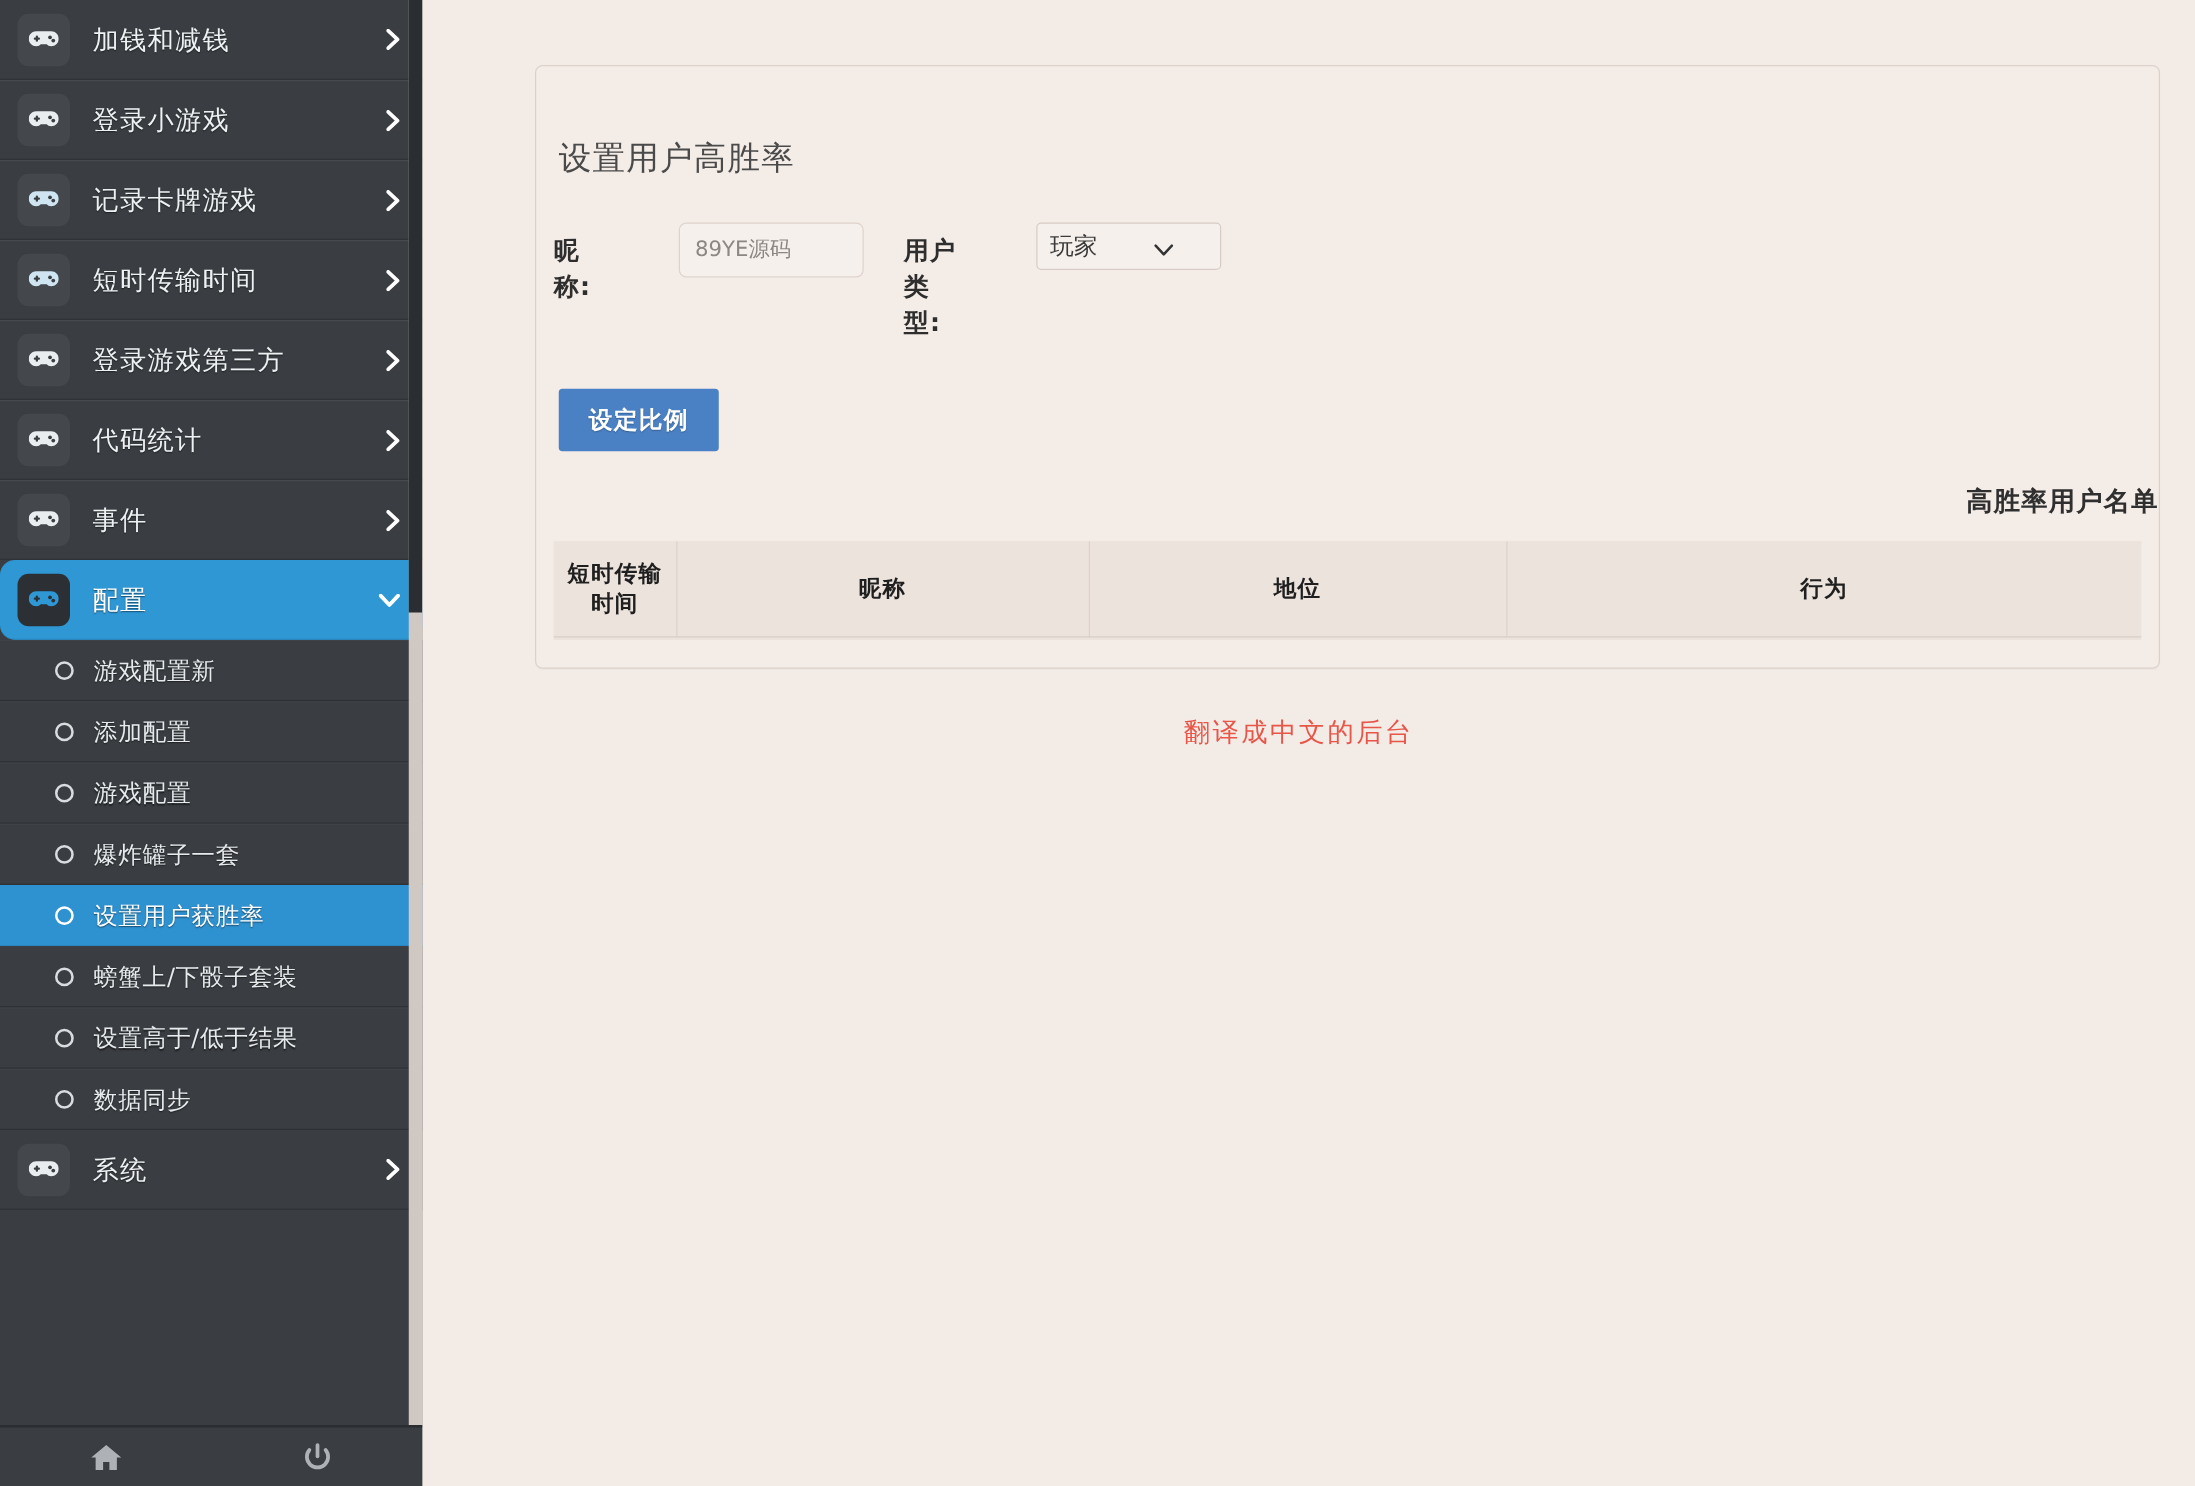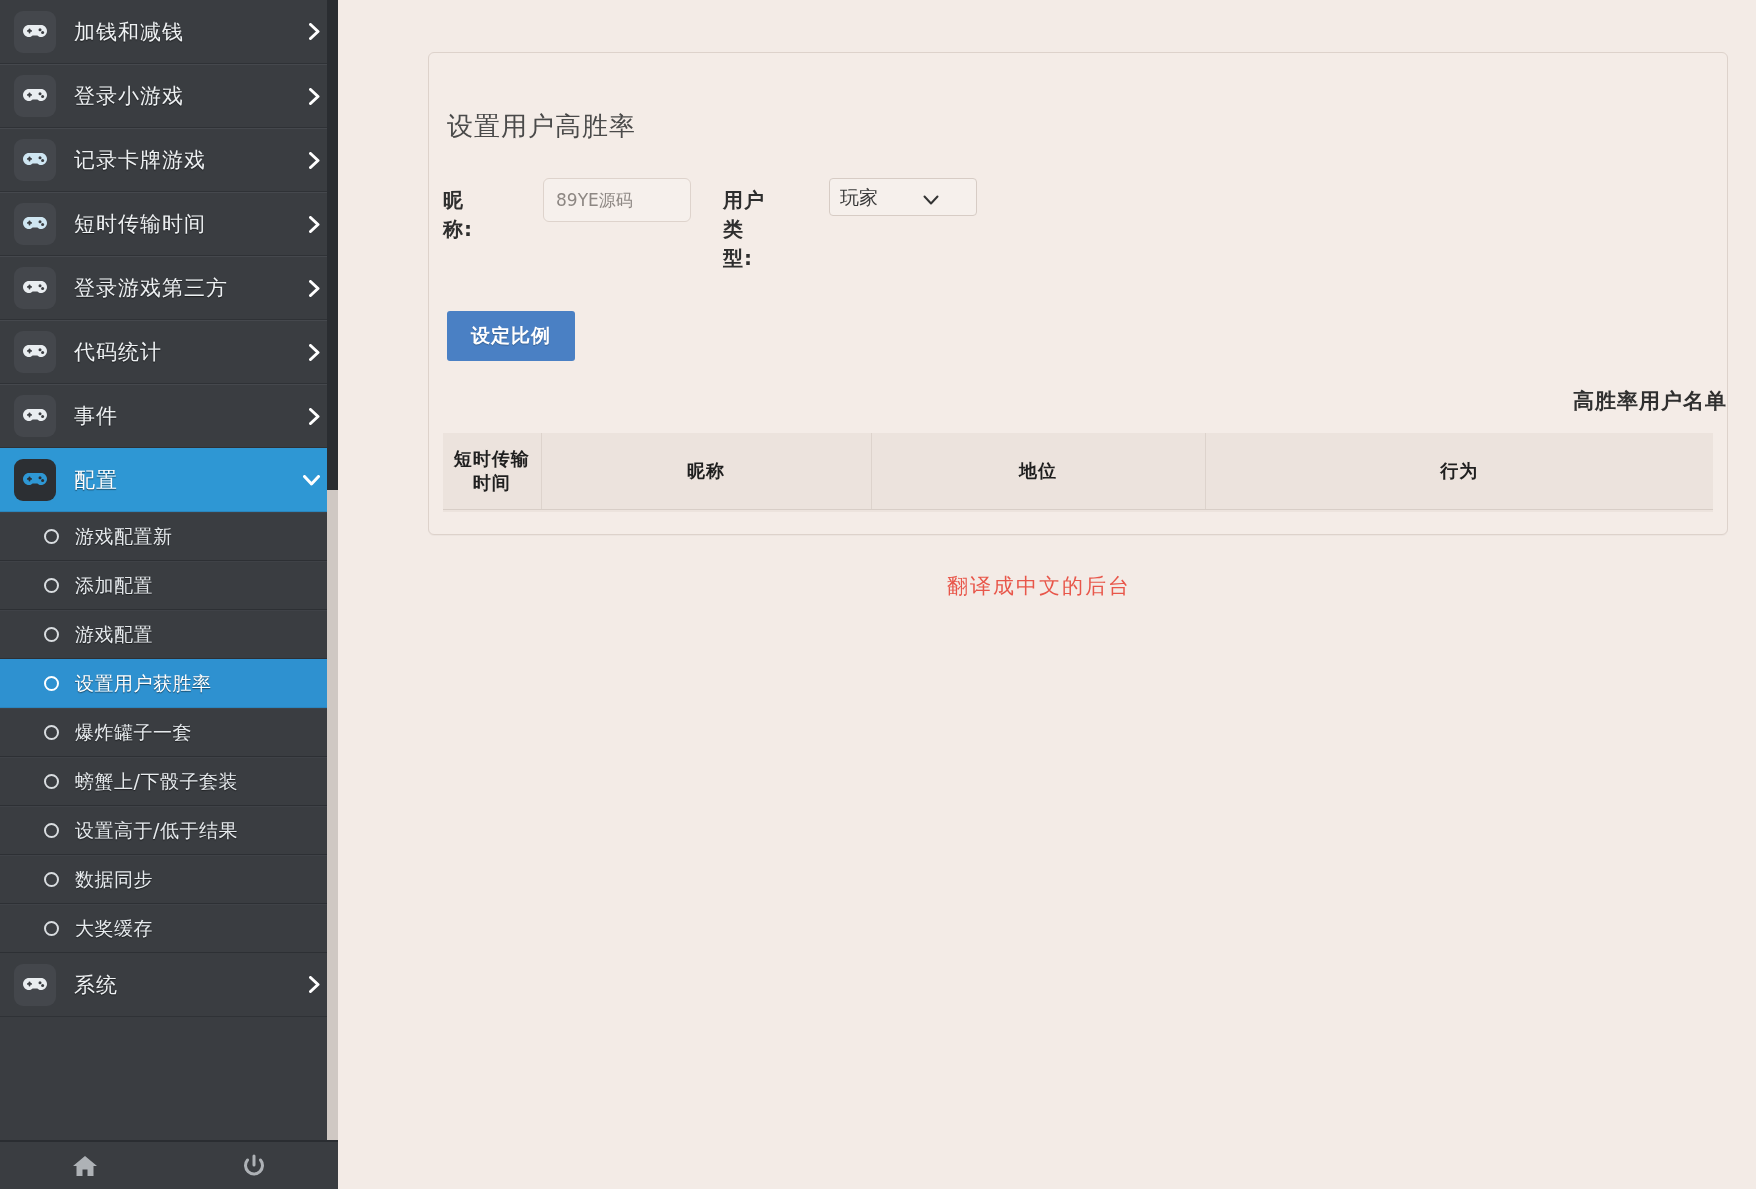--- a/index.html
+++ b/index.html
@@ -35,21 +35,21 @@
     height: 64px;
     display: flex;
     align-items: center;
     padding: 0 18px 0 14px;
     border-bottom: 1px solid #2f3236;
     border-top: 1px solid #45484d;
     background: #3a3d41;
     cursor: pointer;
   }
   .nav-item:first-child { border-top: none; }
-  .nav-item.active { background: #2e97d4; border-top-color: #2e97d4; border-bottom-color: #2a86bd; }
+  .nav-item.active { background: #2e97d4; border-top-color: #2e97d4; border-bottom-color: #2a86bd; border-radius: 12px; }
 
   .nav-icon {
     width: 42px; height: 42px;
     min-width: 42px;
     border-radius: 9px;
     background: #44474c;
     display: flex; align-items: center; justify-content: center;
     margin-right: 18px;
   }
   .nav-item.active .nav-icon { background: #2c2f33; }
@@ -435,43 +435,39 @@
           <span class="sub-label">游戏配置新</span>
         </li>
         <li class="sub-item">
           <span class="sub-bullet"></span>
           <span class="sub-label">添加配置</span>
         </li>
         <li class="sub-item">
           <span class="sub-bullet"></span>
           <span class="sub-label">游戏配置</span>
         </li>
+        <li class="sub-item">
+          <span class="sub-bullet"></span>
+          <span class="sub-label">爆炸罐子一套</span>
+        </li>
         <li class="sub-item active">
           <span class="sub-bullet"></span>
           <span class="sub-label">设置用户获胜率</span>
         </li>
         <li class="sub-item">
           <span class="sub-bullet"></span>
-          <span class="sub-label">爆炸罐子一套</span>
-        </li>
-        <li class="sub-item">
-          <span class="sub-bullet"></span>
           <span class="sub-label">螃蟹上/下骰子套装</span>
         </li>
         <li class="sub-item">
           <span class="sub-bullet"></span>
           <span class="sub-label">设置高于/低于结果</span>
         </li>
         <li class="sub-item">
           <span class="sub-bullet"></span>
           <span class="sub-label">数据同步</span>
-        </li>
-        <li class="sub-item">
-          <span class="sub-bullet"></span>
-          <span class="sub-label">大奖缓存</span>
         </li>
       </ul>
 
       <ul class="nav">
         <li class="nav-item">
           <span class="nav-icon">
             <svg width="24" height="16" viewBox="0 0 24 16">
                 <path fill="#e9edf0" d="M6 1h12c3.3 0 6 2.7 6 6s-2.7 6-6 6c-1.8 0-2.8-.8-3.6-1.6h-4.8C8.8 12.2 7.8 13 6 13c-3.3 0-6-2.7-6-6S2.7 1 6 1z"></path>
                 <rect x="4" y="6" width="5" height="1.8" rx=".9" fill="#3a3d41"></rect>
                 <rect x="5.6" y="4.4" width="1.8" height="5" rx=".9" fill="#3a3d41"></rect>

